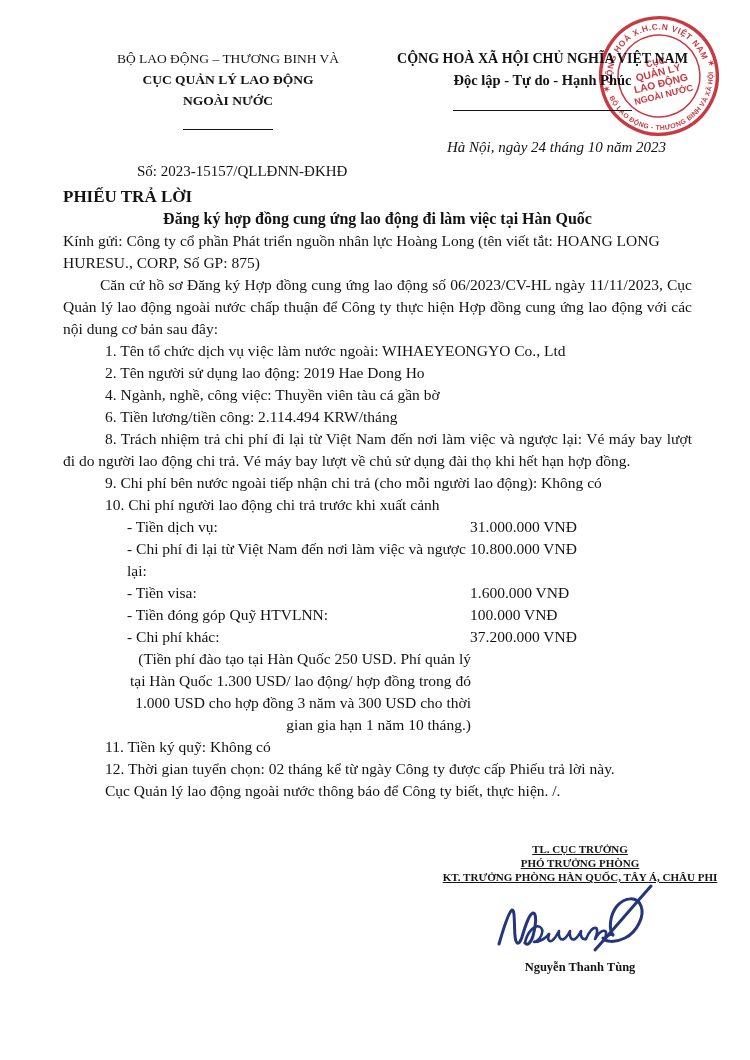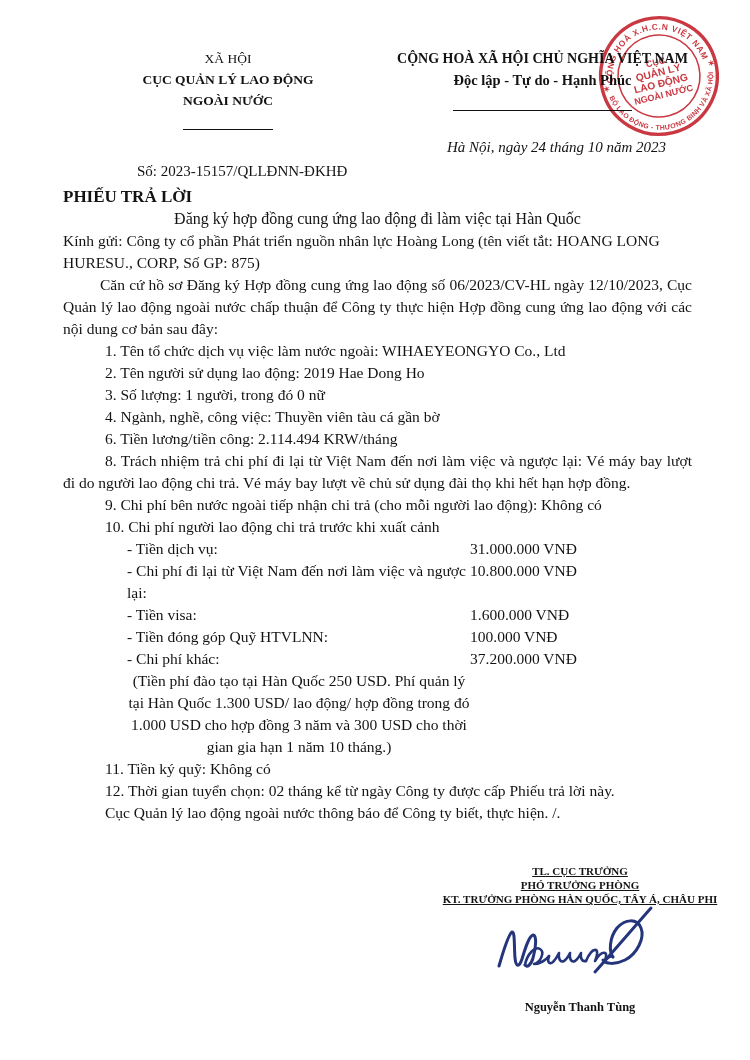--- a/index.html
+++ b/index.html
@@ -18,35 +18,35 @@
   .hdr { display: flex; }
   .hdr-left { width: 330px; text-align: center; font-size: 13.5px; line-height: 21px; }
   .hdr-right { flex: 1; text-align: center; font-size: 14px; line-height: 21px; }
   .bold { font-weight: bold; }
   .uline { display: inline-block; border-bottom: 1.5px solid #131313; padding-bottom: 18px; }
   .motto { font-size: 14.5px; line-height: 23px; }
   .place-date { font-style: italic; font-size: 15px; margin-top: 26px; padding-left: 28px; }
   .doc-number { margin: 2px 0 0 74px; font-size: 15px; line-height: 22px; }
   
   .title { text-align: left; font-weight: bold; font-size: 17px; line-height: 22px; margin-top: 4px; }
-  .subtitle { text-align: center; font-weight: normal; font-size: 16px; line-height: 22px; }
+  .subtitle { text-align: center; font-weight: bold; font-size: 16px; line-height: 22px; }
   .salutation { font-size: 15.5px; line-height: 22px; }
   
   p.flow { margin: 0; font-size: 15.5px; line-height: 22px; text-align: justify; }
   p.intro { text-indent: 37px; }
   p.item { text-indent: 42px; }
   .fee-row { display: flex; font-size: 15.5px; line-height: 22px; }
   .fee-label { width: 407px; padding-left: 64px; box-sizing: border-box; }
   .fee-value { flex: 1; }
-  .fee-note { margin-left: 64px; width: 344px; font-size: 15.5px; line-height: 22px; text-align: center; }
+  .fee-note { margin-left: 64px; width: 344px; font-size: 15.5px; line-height: 22px; text-align: right; }
   
   .sig-block { margin-top: 40px; margin-left: 367px; width: 300px; text-align: center; }
   .sig-title { font-weight: bold; font-size: 11px; line-height: 14px; text-decoration: underline; }
   .sig-svg { display: block; margin: -2px auto 0 auto; }
-  .signer-name { font-weight: bold; font-size: 12.5px; margin-top: 18px; }
+  .signer-name { font-weight: bold; font-size: 12.5px; margin-top: 0px; }
   
   .stamp {
     position: absolute;
     left: 597px; top: 14px;
     width: 124px; height: 124px;
     transform: rotate(-14deg);
     opacity: 0.9;
     mix-blend-mode: multiply;
     pointer-events: none;
   }
@@ -56,43 +56,42 @@
     font-family: "Liberation Sans", sans-serif;
   }
 </style>
 </head>
 <body>
 
 <div class="page">
 
   <div class="hdr">
     <div class="hdr-left">
-      <div>XÃ HỘI</div>
+      <div>BỘ LAO ĐỘNG – THƯƠNG BINH VÀ</div>
       <div class="bold">CỤC QUẢN LÝ LAO ĐỘNG</div>
       <div class="bold"><span class="uline">NGOÀI NƯỚC</span></div>
     </div>
     <div class="hdr-right">
       <div class="bold">CỘNG HOÀ XÃ HỘI CHỦ NGHĨA VIỆT NAM</div>
       <div class="bold motto"><span class="uline">Độc lập - Tự do - Hạnh Phúc</span></div>
       <div class="place-date">Hà Nội, ngày 24 tháng 10 năm 2023</div>
     </div>
   </div>
 
   <div class="doc-number">Số: 2023-15157/QLLĐNN-ĐKHĐ</div>
 
   <div class="title">PHIẾU TRẢ LỜI</div>
   <div class="subtitle">Đăng ký hợp đồng cung ứng lao động đi làm việc tại Hàn Quốc</div>
   <div class="salutation">Kính gửi: Công ty cổ phần Phát triển nguồn nhân lực Hoàng Long (tên viết tắt: HOANG LONG</div>
   <div class="salutation">HURESU., CORP, Số GP: 875)</div>
 
-  <p class="flow intro">Căn cứ hồ sơ Đăng ký Hợp đồng cung ứng lao động số 06/2023/CV-HL ngày 12/10/2023, Cục Quản lý lao động ngoài nước chấp thuận để Công ty thực hiện Hợp đồng cung ứng lao động với các nội dung cơ bản sau đây:</p>
+  <p class="flow intro">Căn cứ hồ sơ Đăng ký Hợp đồng cung ứng lao động số 06/2023/CV-HL ngày 11/11/2023, Cục Quản lý lao động ngoài nước chấp thuận để Công ty thực hiện Hợp đồng cung ứng lao động với các nội dung cơ bản sau đây:</p>
 
   <p class="flow item">1. Tên tổ chức dịch vụ việc làm nước ngoài: WIHAEYEONGYO Co., Ltd</p>
   <p class="flow item">2. Tên người sử dụng lao động: 2019 Hae Dong Ho</p>
-  <p class="flow item">3. Số lượng: 1 người, trong đó 0 nữ</p>
   <p class="flow item">4. Ngành, nghề, công việc: Thuyền viên tàu cá gần bờ</p>
   <p class="flow item">6. Tiền lương/tiền công: 2.114.494 KRW/tháng</p>
   <p class="flow item">8. Trách nhiệm trả chi phí đi lại từ Việt Nam đến nơi làm việc và ngược lại: Vé máy bay lượt đi do người lao động chi trả. Vé máy bay lượt về chủ sử dụng đài thọ khi hết hạn hợp đồng.</p>
   <p class="flow item">9. Chi phí bên nước ngoài tiếp nhận chi trả (cho mỗi người lao động): Không có</p>
   <p class="flow item">10. Chi phí người lao động chi trả trước khi xuất cảnh</p>
 
   <div class="fee-row">
     <div class="fee-label">- Tiền dịch vụ:</div>
     <div class="fee-value">31.000.000 VNĐ</div>
   </div>

